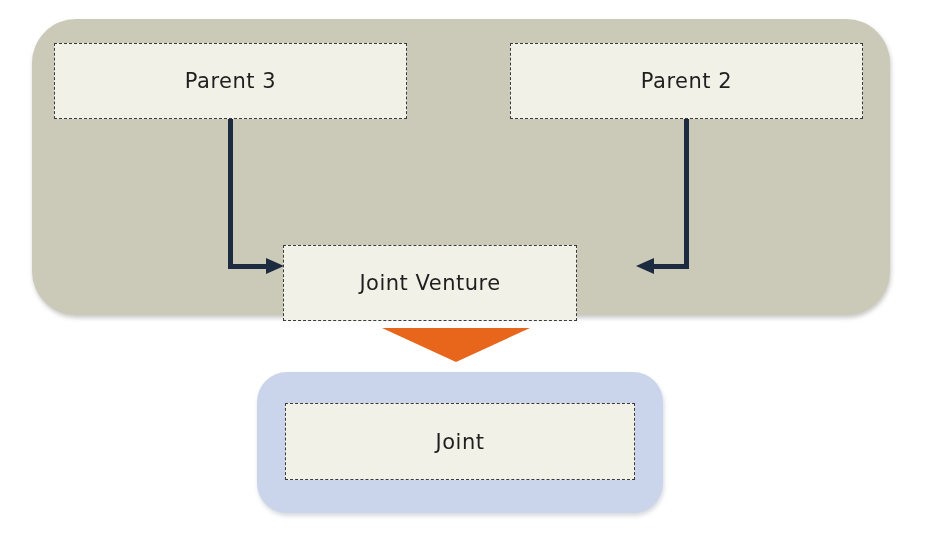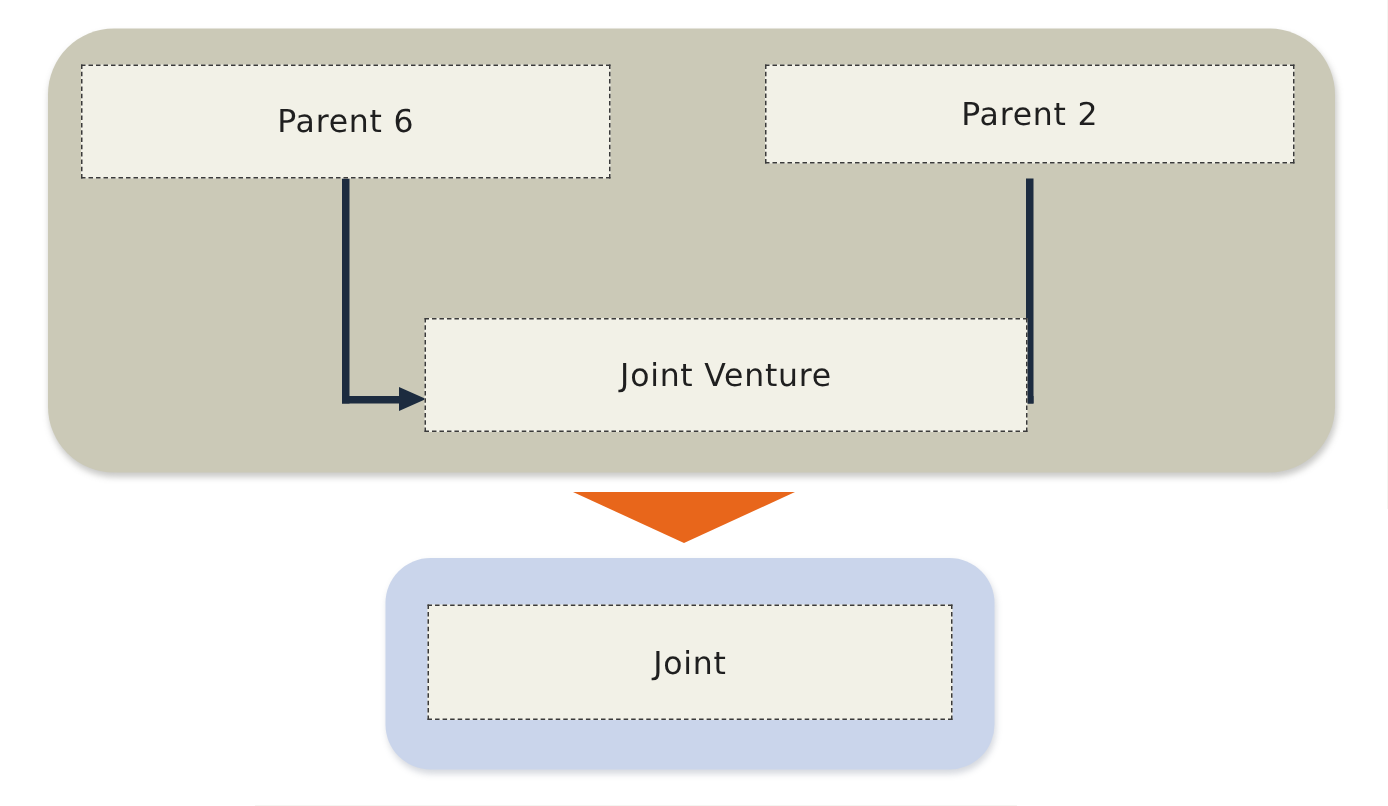--- a/index.html
+++ b/index.html
@@ -48,22 +48,22 @@
     border: 1px dashed var(--node-border);
     display: flex;
     align-items: center;
     justify-content: center;
     font-size: 21px;
     font-weight: 500;
     color: var(--text);
     letter-spacing: 0.5px;
   }
   .node-parent1 { left: 54px;  top: 43px;  width: 353px; height: 76px; }
-  .node-parent2 { left: 510px; top: 43px;  width: 353px; height: 66px; }
-  .node-jv      { left: 283px; top: 212px; width: 402px; height: 76px; }
+  .node-parent2 { left: 510px; top: 43px;  width: 353px; height: 76px; }
+  .node-jv      { left: 283px; top: 245px; width: 294px; height: 76px; }
   .node-target  { left: 285px; top: 403px; width: 350px; height: 77px; }
 
   .conn { position: absolute; background: var(--connector); }
   .conn-p1-v { left: 228px; top: 119px; width: 5px;  height: 150px; }
   .conn-p1-h { left: 228px; top: 264px; width: 38px; height: 5px; }
   .conn-p2-v { left: 684px; top: 119px; width: 5px;  height: 150px; }
   .conn-p2-h { left: 654px; top: 264px; width: 35px; height: 5px; }
 
   .arrowhead { position: absolute; width: 0; height: 0; }
   .arrowhead-right {
@@ -97,21 +97,21 @@
 
   <div class="conn conn-p1-v"></div>
   <div class="conn conn-p1-h"></div>
   <div class="arrowhead arrowhead-right"></div>
 
   <div class="conn conn-p2-v"></div>
   <div class="conn conn-p2-h"></div>
   <div class="arrowhead arrowhead-left"></div>
 
   <div class="node node-parent1">
-    <span>Parent 6</span>
+    <span>Parent 3</span>
   </div>
 
   <div class="node node-parent2">
     <span>Parent 2</span>
   </div>
 
   <div class="node node-jv">
     <span>Joint Venture</span>
   </div>
 

